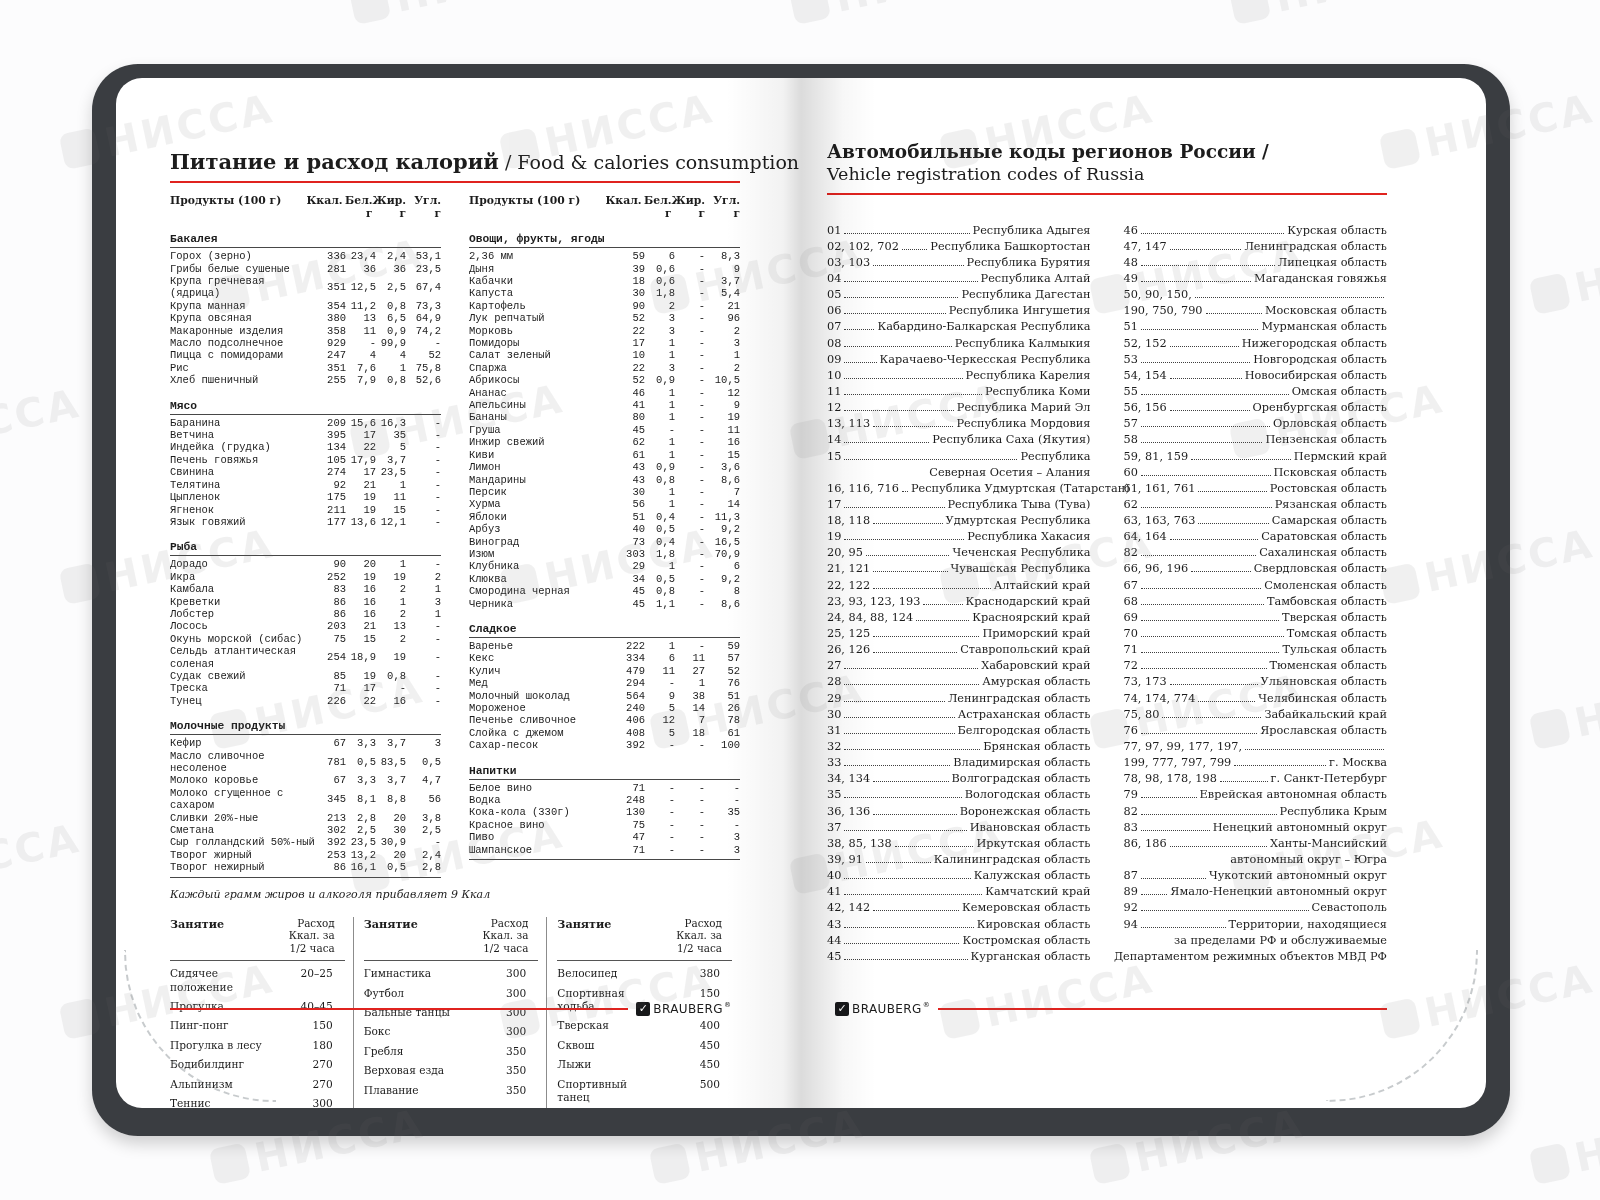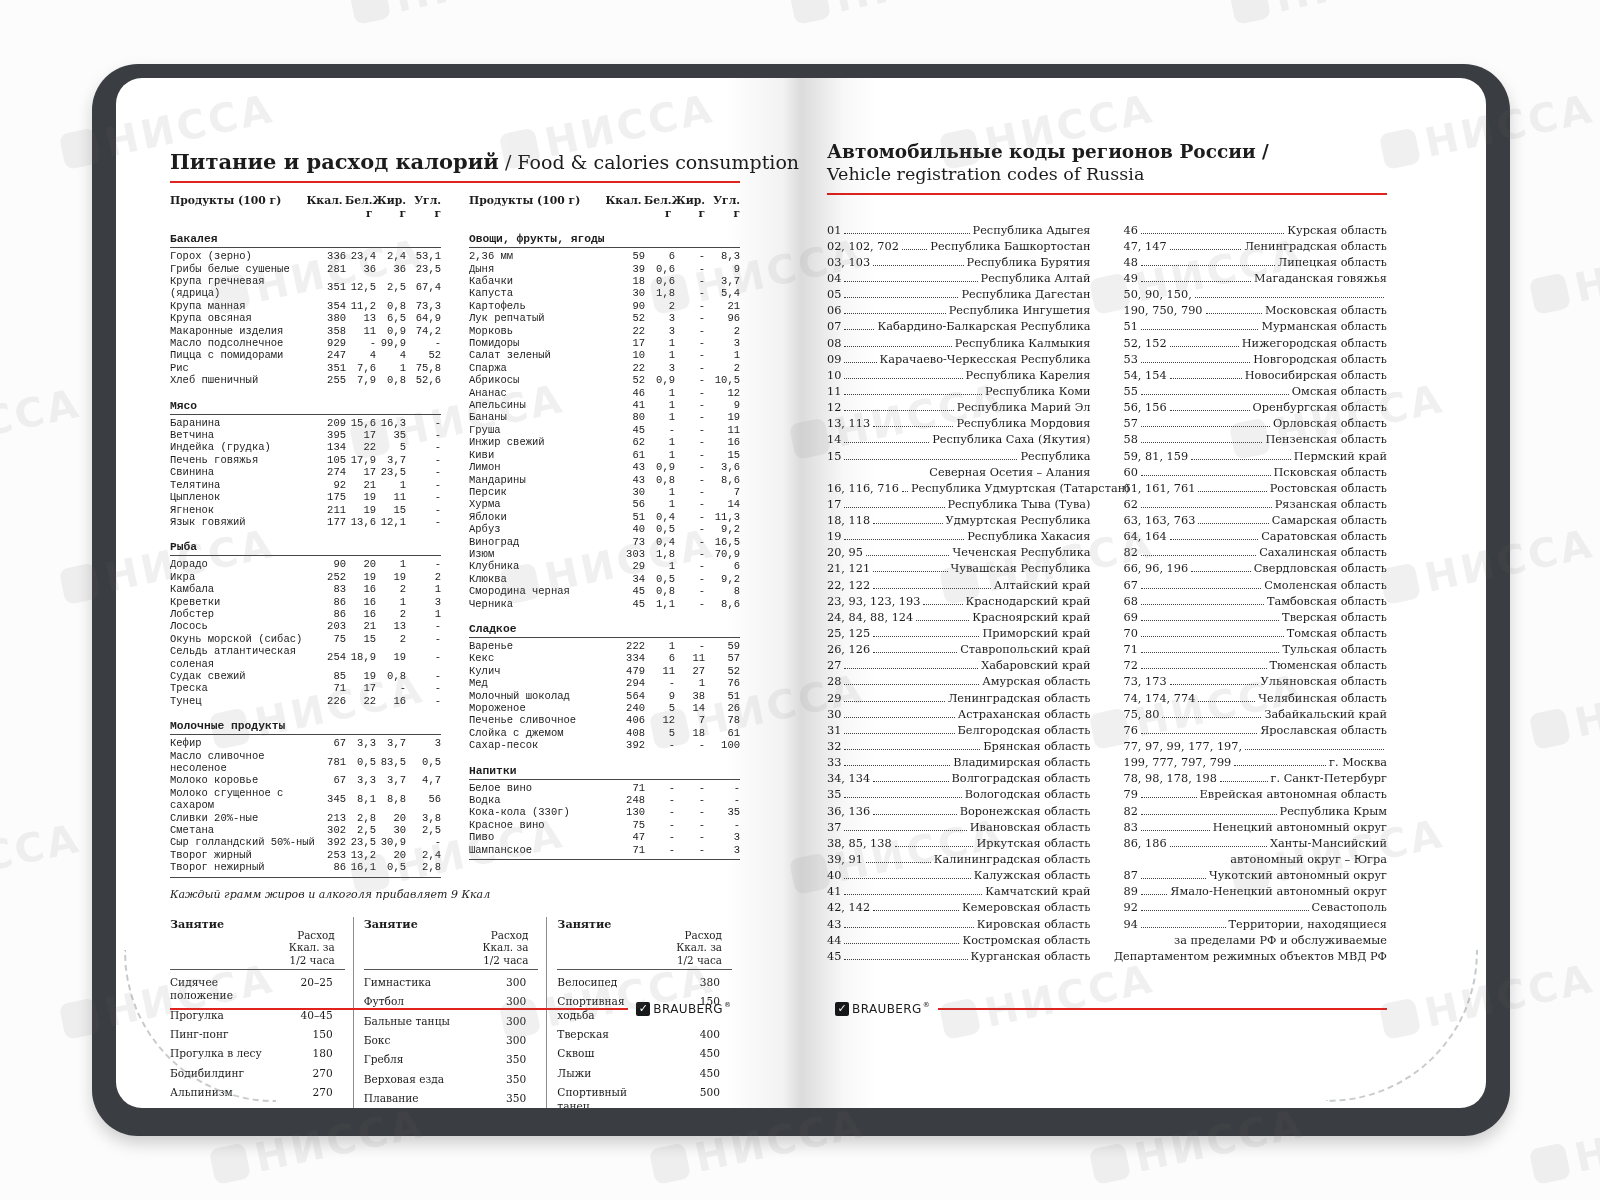--- a/index.html
+++ b/index.html
@@ -58,21 +58,21 @@
   .nsec.last .nsec-rows{border-bottom:1.6px solid #474747;padding-bottom:3px;}
 
   .footnotes{margin-top:9px;font-style:italic;font-size:11px;line-height:15.5px;}
 
   
   .act-wrap{display:flex;margin-top:15px;}
   .act-col{flex:1;min-width:0;padding-right:8px;}
   .act-col + .act-col{border-left:1px solid #8c8c8c;padding-left:10px;}
   .act-head{display:flex;justify-content:space-between;border-bottom:1.2px solid #555;padding-bottom:3px;min-height:40px;}
   .act-head .lbl{font-weight:bold;font-size:11.2px;}
-  .act-head .val{font-size:10.4px;line-height:12.2px;text-align:right;padding-right:10px;margin-top:12px;}
+  .act-head .val{font-size:10.4px;line-height:12.2px;text-align:right;padding-right:10px;}
   .act-row{display:flex;justify-content:space-between;font-size:10.6px;line-height:13.4px;margin-top:6px;}
   .act-row .v{width:70px;text-align:right;padding-right:12px;flex:0 0 auto;}
 
   
   .footer{position:absolute;bottom:92px;display:flex;align-items:center;}
   .page.left .footer{left:54px;right:62px;}
   .page.right .footer{left:26px;right:99px;}
   .fline{flex:1;height:2.6px;background:#e0231f;}
   .brand{display:flex;align-items:flex-start;margin:0 8px;flex:0 0 auto;}
   .brand .chk{

